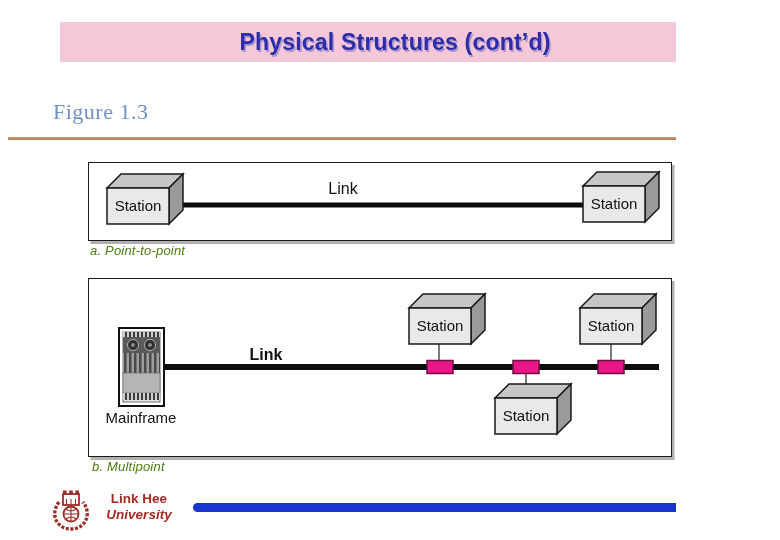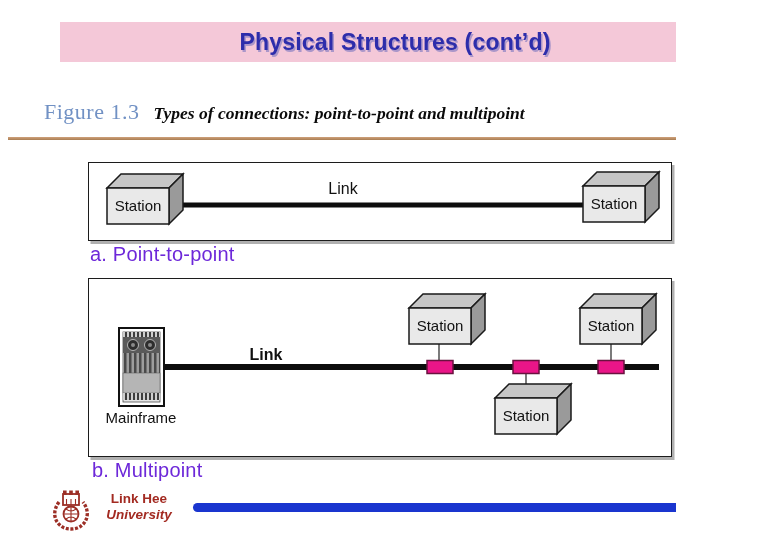--- a/index.html
+++ b/index.html
@@ -13,21 +13,21 @@
     position:absolute;left:60px;top:22px;width:670px;height:40px;
     background:var(--title-bar-bg,#f4c8d8);
     display:flex;align-items:center;justify-content:center;
   }
   .title-bar .title{
     font-size:23px;font-weight:bold;color:var(--title-text,#2d2dab);
     text-shadow:1.5px 1.5px 0 rgba(110,110,190,.55);
     letter-spacing:.2px;
   }
   
-  .figure-row{position:absolute;left:44px;top:99px;display:flex;align-items:baseline;gap:14px;}
+  .figure-row{position:absolute;left:53px;top:99px;display:flex;align-items:baseline;gap:14px;flex-direction:column;}
   .figure-label{
     font-family:"Liberation Serif",serif;font-size:22px;color:var(--figure-label,#7191c4);
     letter-spacing:.5px;
   }
   .figure-caption{
     font-family:"Liberation Serif",serif;font-size:17.5px;font-weight:bold;font-style:italic;
     color:#0a0a0a;
   }
   .divider{
     position:absolute;left:8px;top:137px;width:764px;height:3px;
@@ -35,21 +35,21 @@
   }
   
   .diagram-frame{
     position:absolute;background:#fff;border:1.5px solid #1c1c1c;
     box-shadow:2.5px 3px 0 #b0b0b0;
   }
   .frame-a{left:88px;top:162px;width:582px;height:77px;}
   .frame-b{left:88px;top:278px;width:582px;height:177px;}
   .frame-a svg,.frame-b svg{display:block;}
   .diagram-caption{
-    position:absolute;font-size:20px;color:#6d28d9;letter-spacing:.2px;
+    position:absolute;font-size:13px;color:#4d7c0f;letter-spacing:.2px;font-style:italic;
   }
   .caption-a{left:90px;top:243px;}
   .caption-b{left:92px;top:459px;}
   
   text{font-family:"Liberation Sans",sans-serif;}
   .station-text{font-size:15px;fill:#111;}
   .link-text{font-size:16px;fill:#111;}
   .mainframe-text{font-size:15px;fill:#111;}
   
   .footer-logo{position:absolute;left:50px;top:487px;}
@@ -71,21 +71,20 @@
 <body>
 
 <div class="slide">
 
   <div class="title-bar">
     <div class="title">Physical Structures (cont’d)</div>
   </div>
 
   <div class="figure-row">
     <span class="figure-label">Figure 1.3</span>
-    <span class="figure-caption">Types of connections: point-to-point and multipoint</span>
   </div>
   <div class="divider"></div>
 
   <div class="diagram-frame frame-a">
     <svg width="579" height="74" viewBox="0 0 579 74">
 
       <line x1="91" y1="42" x2="496" y2="42" stroke="#0d0d0d" stroke-width="5"></line>
       <text class="link-text" x="254" y="31" text-anchor="middle">Link</text>
 
       <g stroke="#1a1a1a" stroke-width="1.5">

